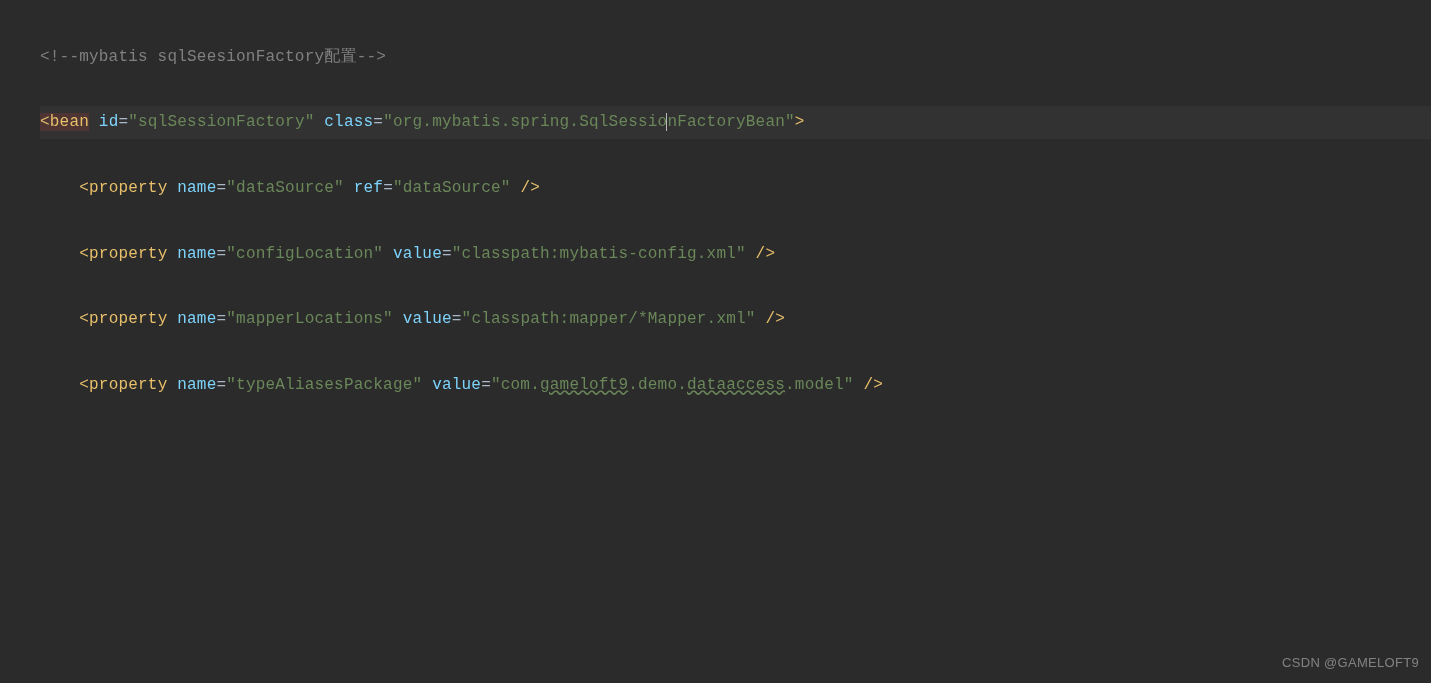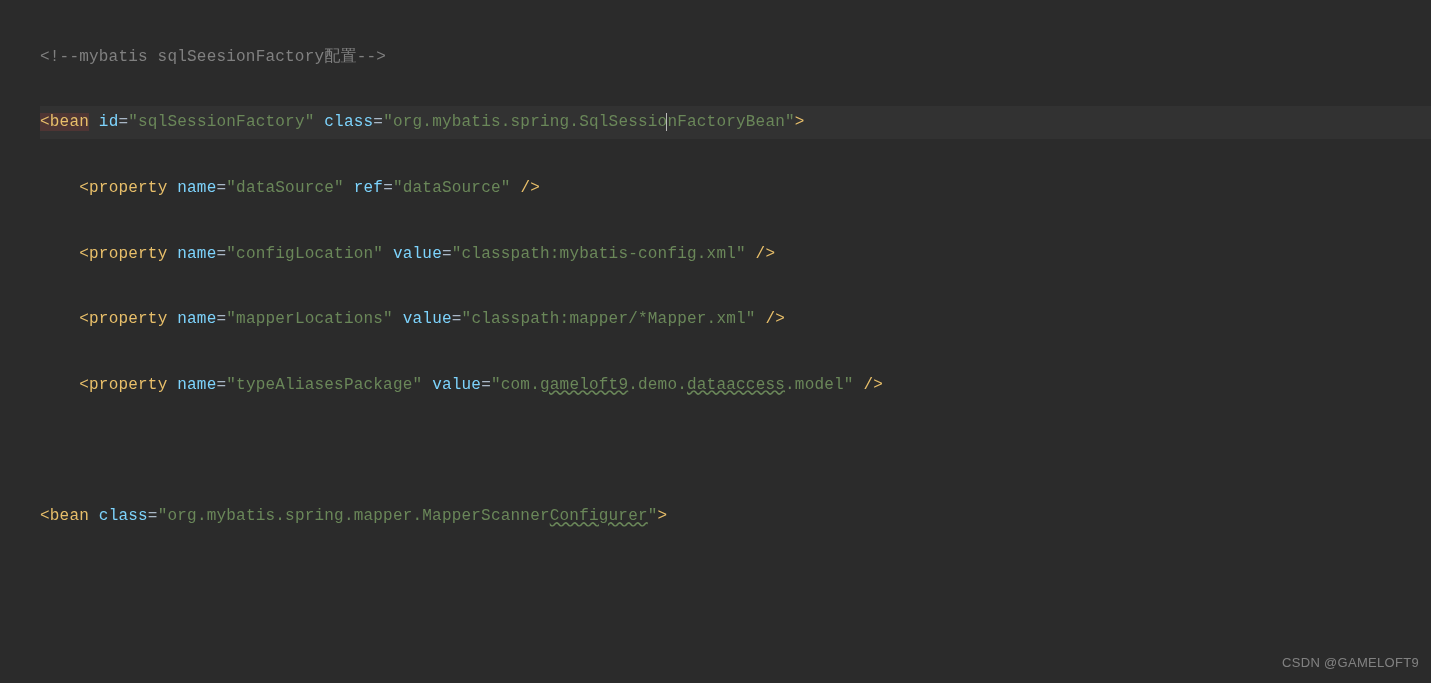--- a/index.html
+++ b/index.html
@@ -53,21 +53,20 @@
 <body>
 
 <div class="editor">
 <div class="line"><span class="cmt">&lt;!--mybatis sqlSeesionFactory配置--&gt;</span></div>
 <div class="line hl"><span class="ang err-hl">&lt;</span><span class="tag err-hl">bean</span> <span class="attr">id</span><span class="eq">=</span><span class="str">"sqlSessionFactory"</span> <span class="attr">class</span><span class="eq">=</span><span class="str">"org.mybatis.spring.SqlSessio<span class="cursor"></span>nFactoryBean"</span><span class="ang">&gt;</span></div>
 <div class="line">    <span class="ang">&lt;</span><span class="tag">property</span> <span class="attr">name</span><span class="eq">=</span><span class="str">"dataSource"</span> <span class="attr">ref</span><span class="eq">=</span><span class="str">"dataSource"</span><span class="ang"> /&gt;</span></div>
 <div class="line">    <span class="ang">&lt;</span><span class="tag">property</span> <span class="attr">name</span><span class="eq">=</span><span class="str">"configLocation"</span> <span class="attr">value</span><span class="eq">=</span><span class="str">"classpath:mybatis-config.xml"</span><span class="ang"> /&gt;</span></div>
 <div class="line">    <span class="ang">&lt;</span><span class="tag">property</span> <span class="attr">name</span><span class="eq">=</span><span class="str">"mapperLocations"</span> <span class="attr">value</span><span class="eq">=</span><span class="str">"classpath:mapper/*Mapper.xml"</span><span class="ang"> /&gt;</span></div>
 <div class="line">    <span class="ang">&lt;</span><span class="tag">property</span> <span class="attr">name</span><span class="eq">=</span><span class="str">"typeAliasesPackage"</span> <span class="attr">value</span><span class="eq">=</span><span class="str"><span>"com.</span><span class="typo">gameloft9</span><span>.demo.</span><span class="typo">dataaccess</span><span>.model"</span></span><span class="ang"> /&gt;</span></div>
 <div class="line"> </div>
-<div class="line"><span class="ang">&lt;</span><span class="tag">bean</span> <span class="attr">class</span><span class="eq">=</span><span class="str"><span>"org.mybatis.spring.mapper.MapperScanner</span><span class="typo">Configurer</span><span>"</span></span><span class="ang">&gt;</span></div>
 
 
 
 
 
 
 
 
 
 

